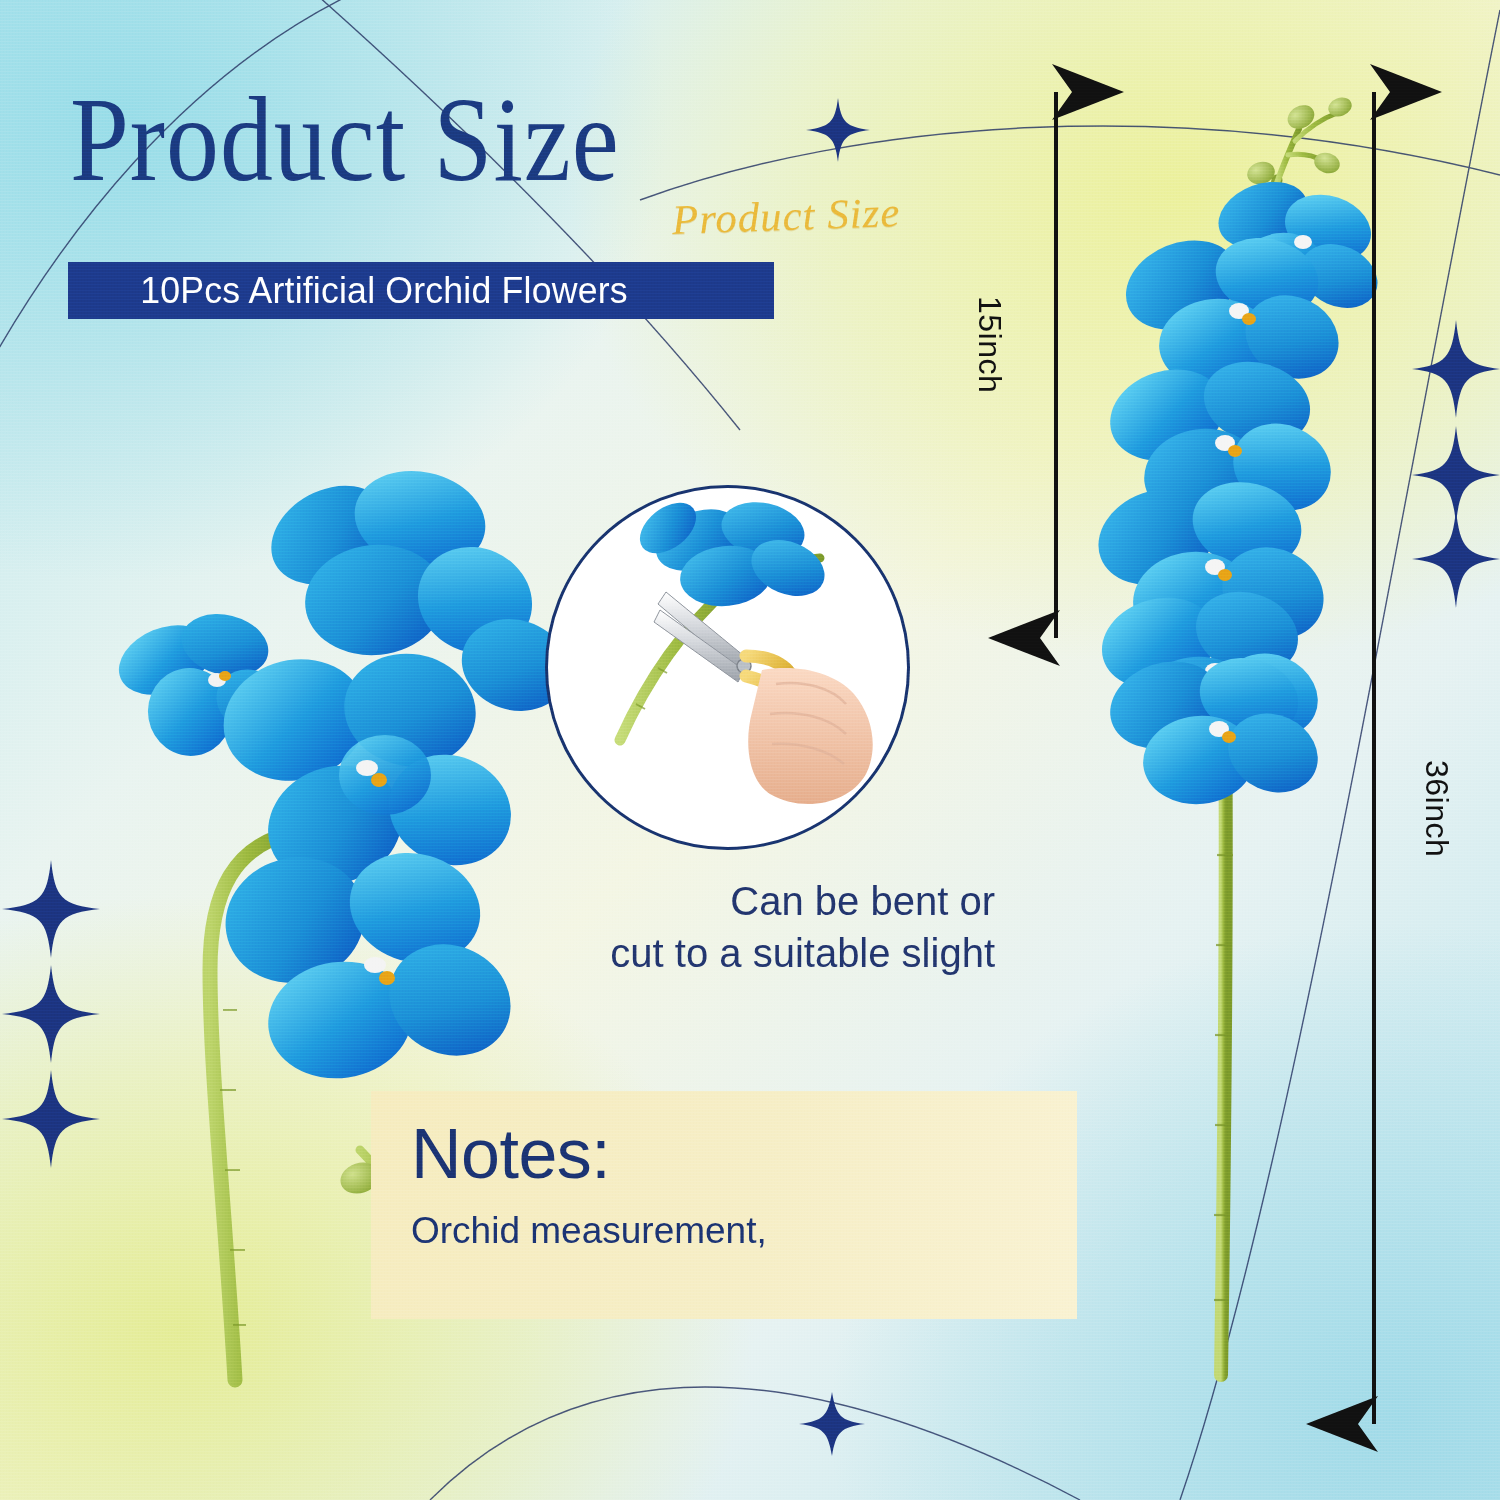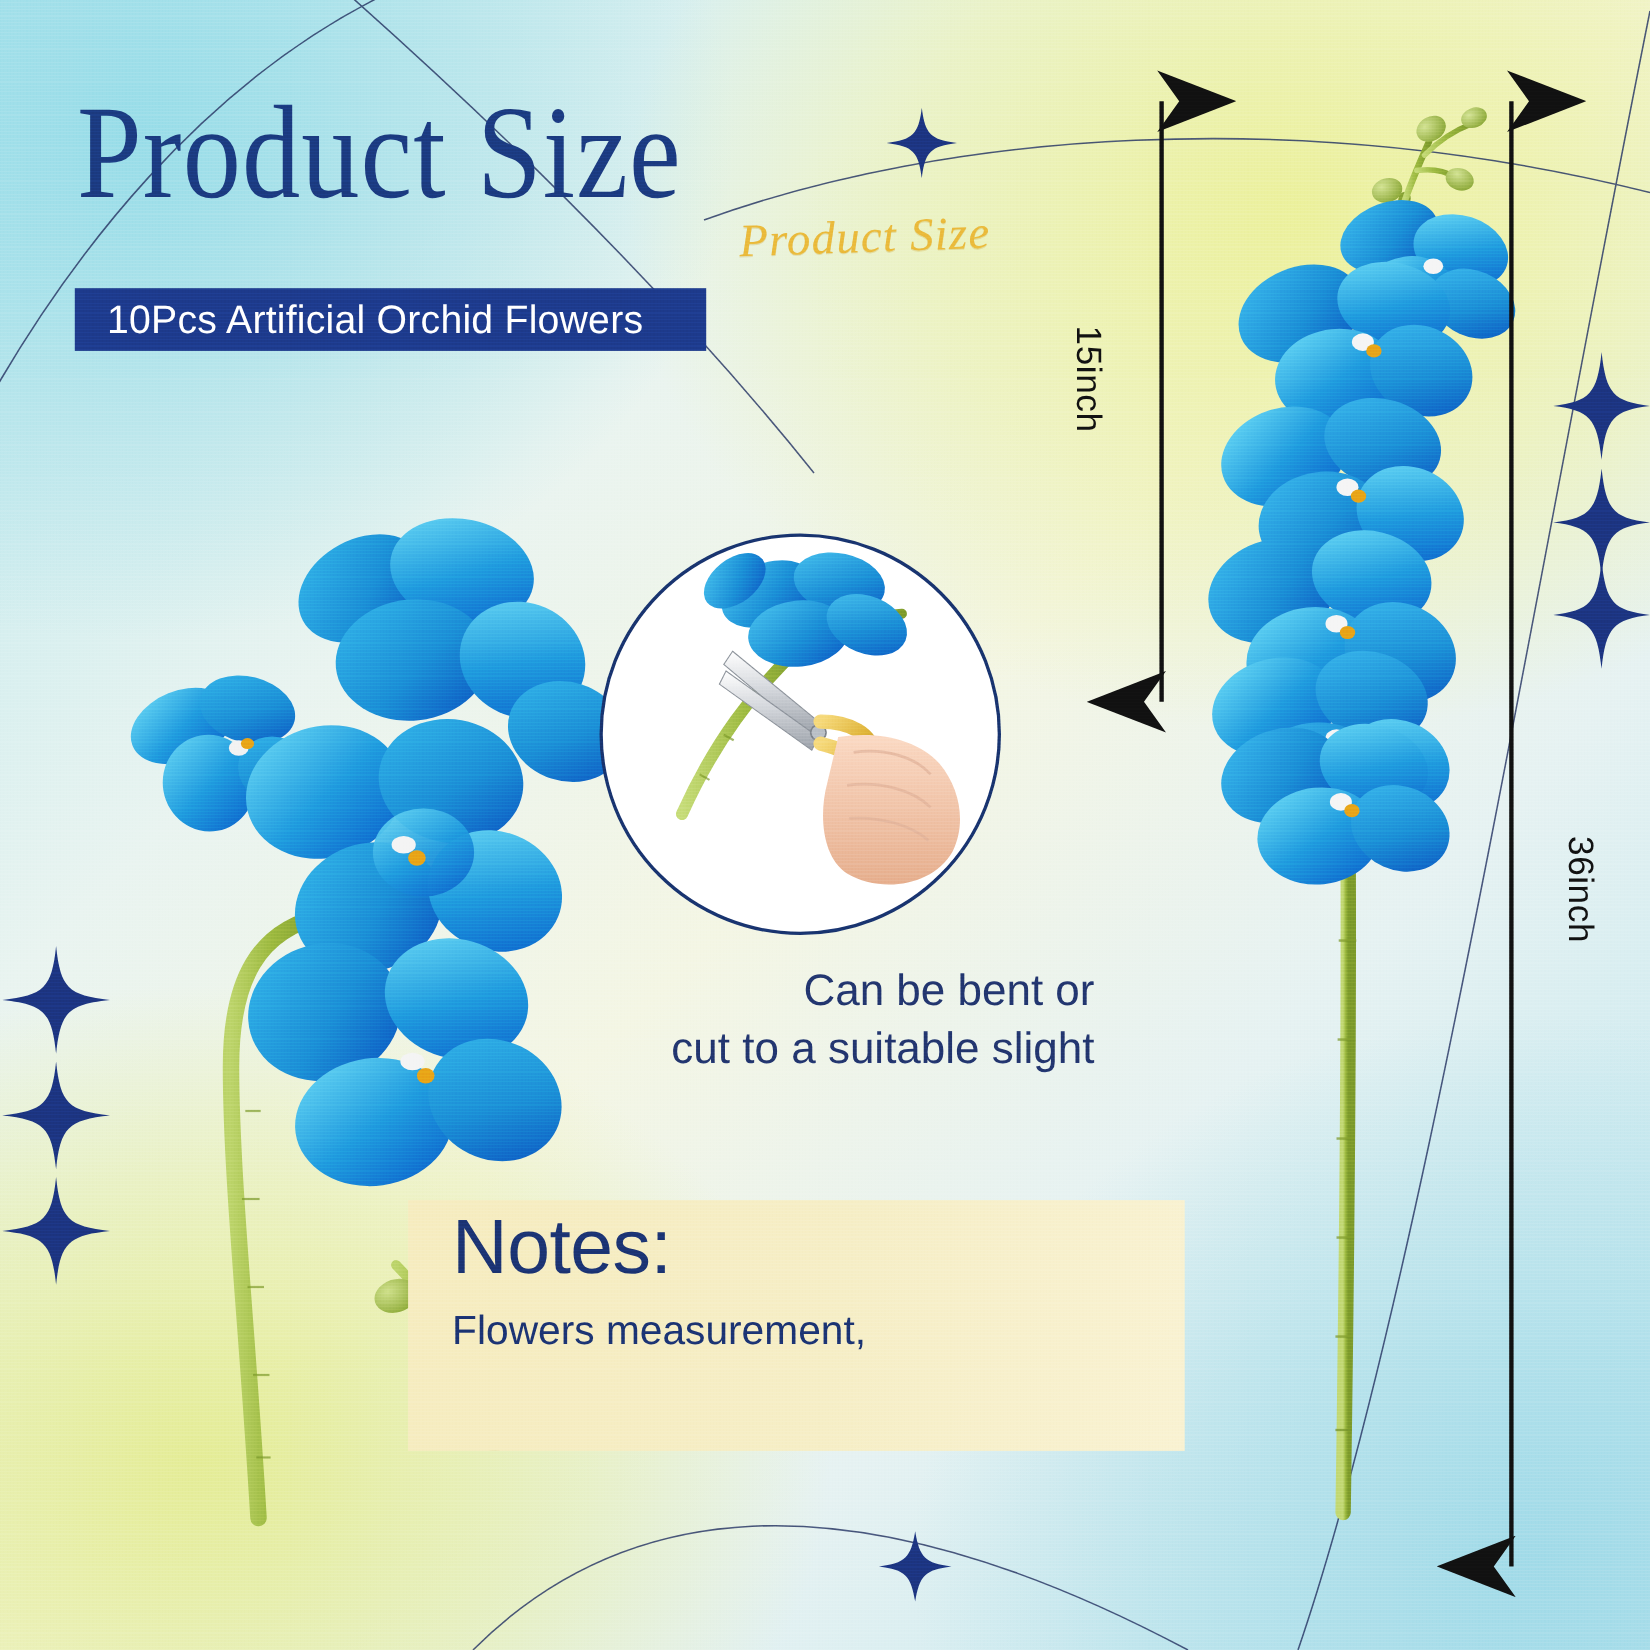--- a/index.html
+++ b/index.html
@@ -56,23 +56,23 @@
     font-size:42px;
     color:#eab93a;
     letter-spacing:1px;
     white-space:nowrap;
     transform:rotate(-2deg) scaleX(1.02);
     transform-origin:left center;
     text-shadow:0 1px 0 rgba(200,150,20,.25);
   }
   #badge {
     position:absolute; left:68px; top:262px;
-    width:574px; height:57px;
+    width:706px; height:57px;
     background:#1d3a8c;
-    display:flex; align-items:center;
+    display:flex; align-items:center;padding-left:43px;
   }
   #badge-label {
     color:#ffffff;
     font-size:36px;
     font-weight:400;
     padding-left:27px;
     letter-spacing:.2px;
     white-space:nowrap;
     transform:scaleX(.99);
   }
@@ -105,21 +105,21 @@
     color:#22356e;
     font-size:40px;
     line-height:1.30;
   }
 
   
   #notes-box {
     position:absolute; left:371px; top:1091px;
     width:706px; height:228px;
     background:linear-gradient(100deg,#f6ecbf 0%,#f6eec6 55%,#f9f2d2 100%);
-    padding:7px 0 0 40px;
+    padding:28px 0 0 40px;
   }
   #notes-title {
     color:#1b3372;
     font-size:70px;
     line-height:1.0;
     letter-spacing:-.5px;
   }
   #notes-body {
     margin-top:18px;
     color:#1b3372;
@@ -423,17 +423,17 @@
   </div>
 
   <div id="inset-caption">
     <div>Can be bent or</div>
     <div>cut to a suitable slight</div>
   </div>
 
   <div id="notes-box">
     <div id="notes-title">Notes:</div>
     <div id="notes-body">
-      <div>Flowers measurement,</div>
+      <div>Orchid measurement,</div>
     </div>
   </div>
 
 </div>
 
 </body></html>

